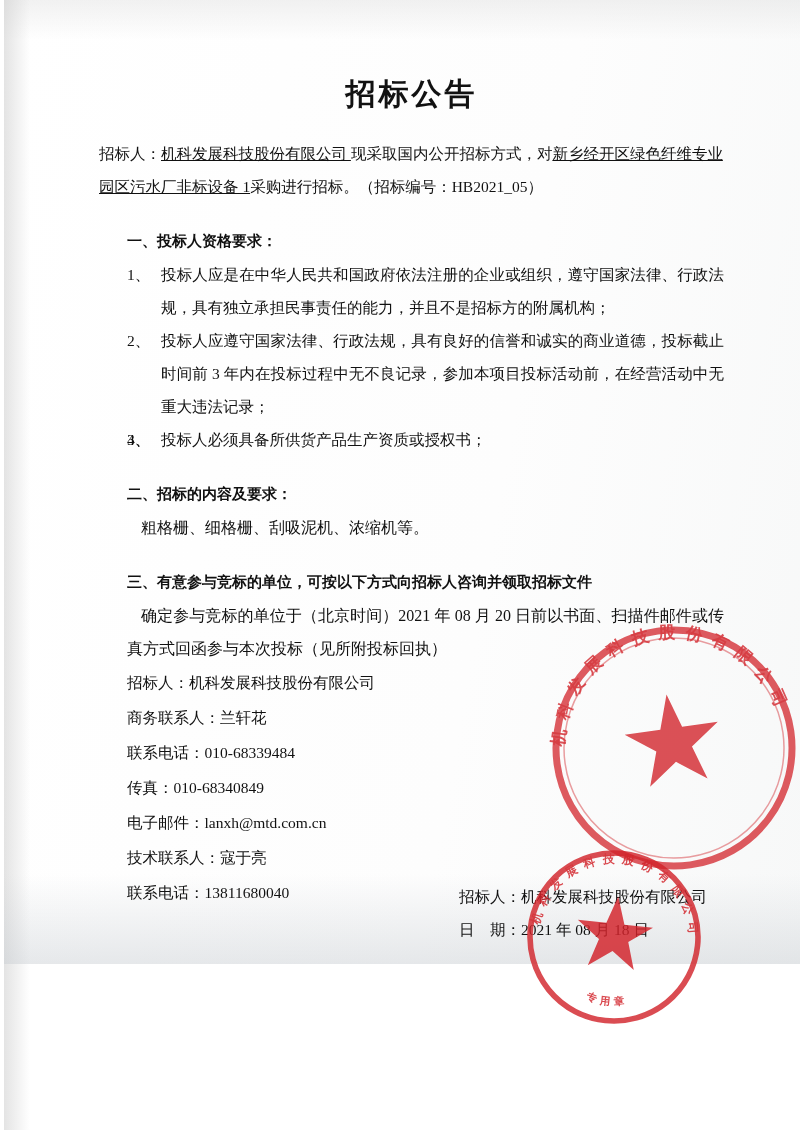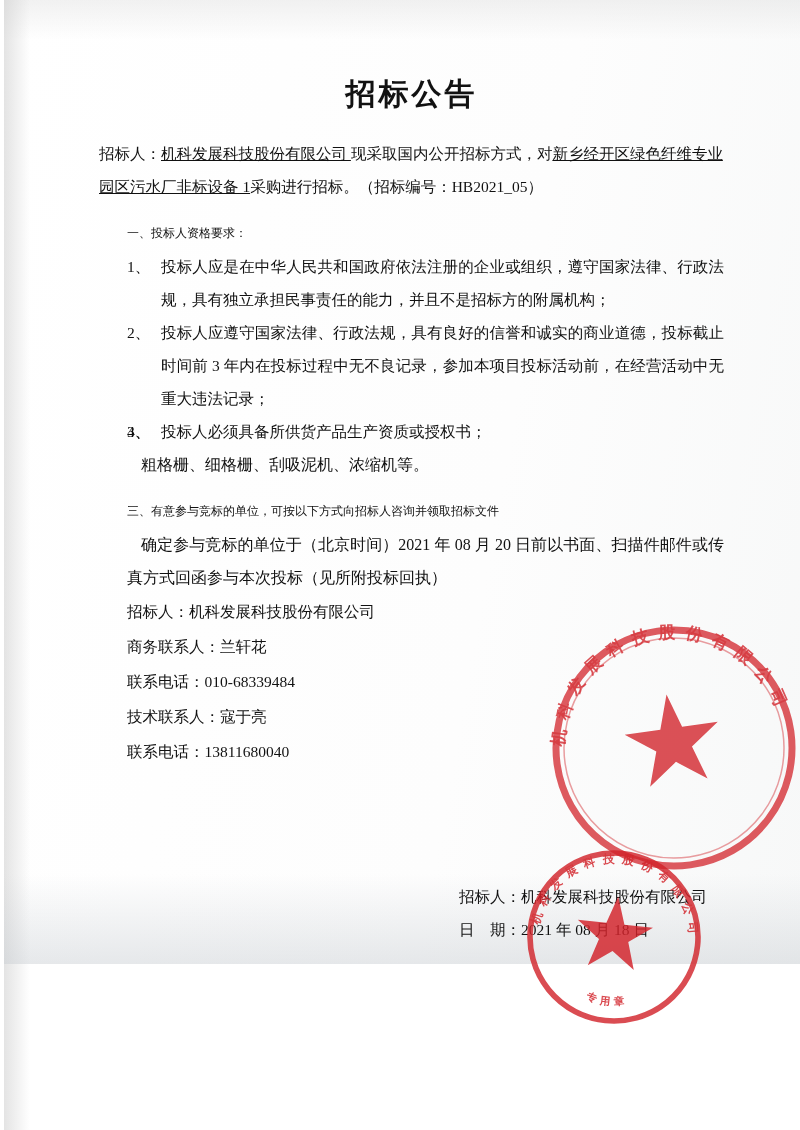--- a/index.html
+++ b/index.html
@@ -62,24 +62,24 @@
   }
 
   .para {
     text-indent: 0;
     margin-bottom: 2px;
   }
   .u {
     text-decoration: underline;
   }
   .section-head {
-    font-weight: normal;
-    font-size: 12px;
-    line-height: 33px;
-    margin-top: 14px;
+    font-weight: bold;
+    font-size: 15px;
+    line-height: 33px;
+    margin-top: 22px;
     padding-left: 28px;
   }
   .list {
     margin: 0;
     padding: 0;
     list-style: none;
   }
   .list li {
     font-size: 15.5px;
     line-height: 33px;
@@ -181,29 +181,32 @@
       </li>
       <li>
         <span class="num">3、</span>
       </li>
       <li>
         <span class="num">4、</span>
         <span>投标人必须具备所供货产品生产资质或授权书；</span>
       </li>
     </ul>
 
+    <p class="section-head">二、招标的内容及要求：</p>
     <p class="indent-1">粗格栅、细格栅、刮吸泥机、浓缩机等。</p>
 
     <p class="section-head">三、有意参与竞标的单位，可按以下方式向招标人咨询并领取招标文件</p>
     <p class="hang">确定参与竞标的单位于（北京时间）2021 年 08 月 20 日前以书面、扫描件邮件或传真方式回函参与本次投标（见所附投标回执）</p>
 
     <div class="contact-block">
       <p><span>招标人：</span><span>机科发展科技股份有限公司</span></p>
       <p><span>商务联系人：</span><span>兰轩花</span></p>
       <p><span>联系电话：</span><span>010-68339484</span></p>
+      <p><span>传真：</span><span>010-68340849</span></p>
+      <p><span>电子邮件：</span><span>lanxh@mtd.com.cn</span></p>
       <p><span>技术联系人：</span><span>寇于亮</span></p>
       <p><span>联系电话：</span><span>13811680040</span></p>
     </div>
   </div>
 
   <div class="signature">
     <div>招标人：机科发展科技股份有限公司</div>
     <div class="line2">日　期：2021 年 08 月 18 日</div>
   </div>
 

